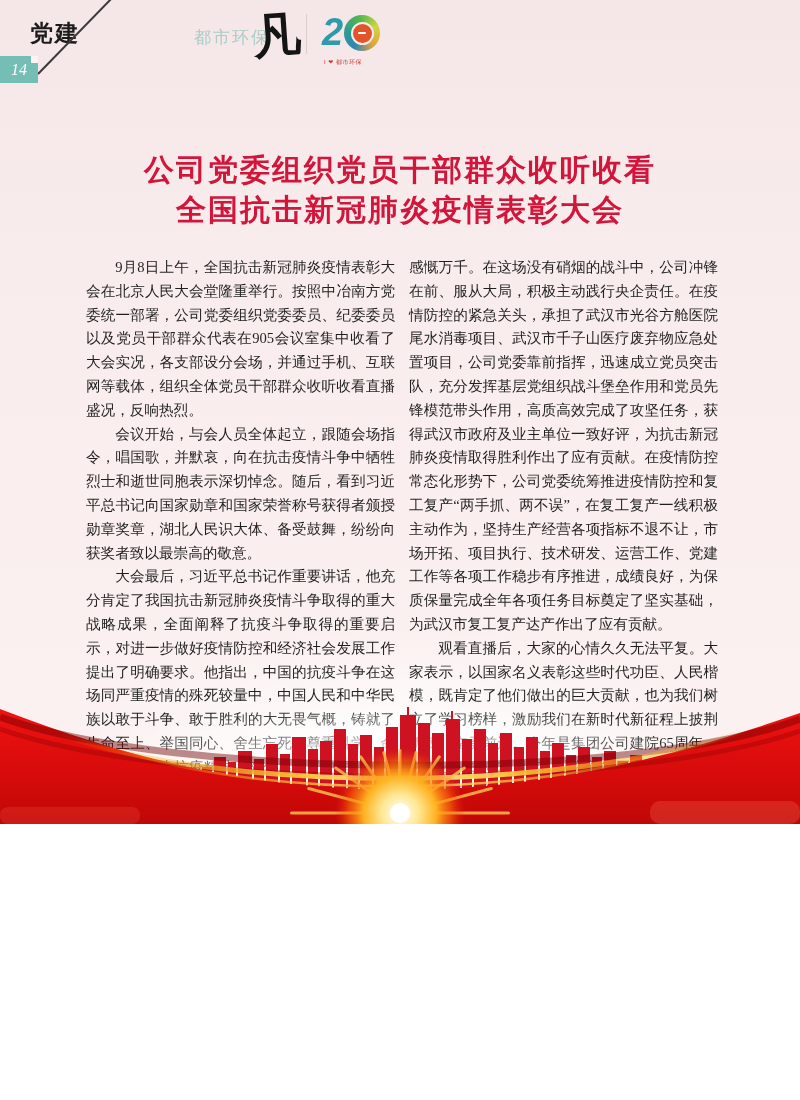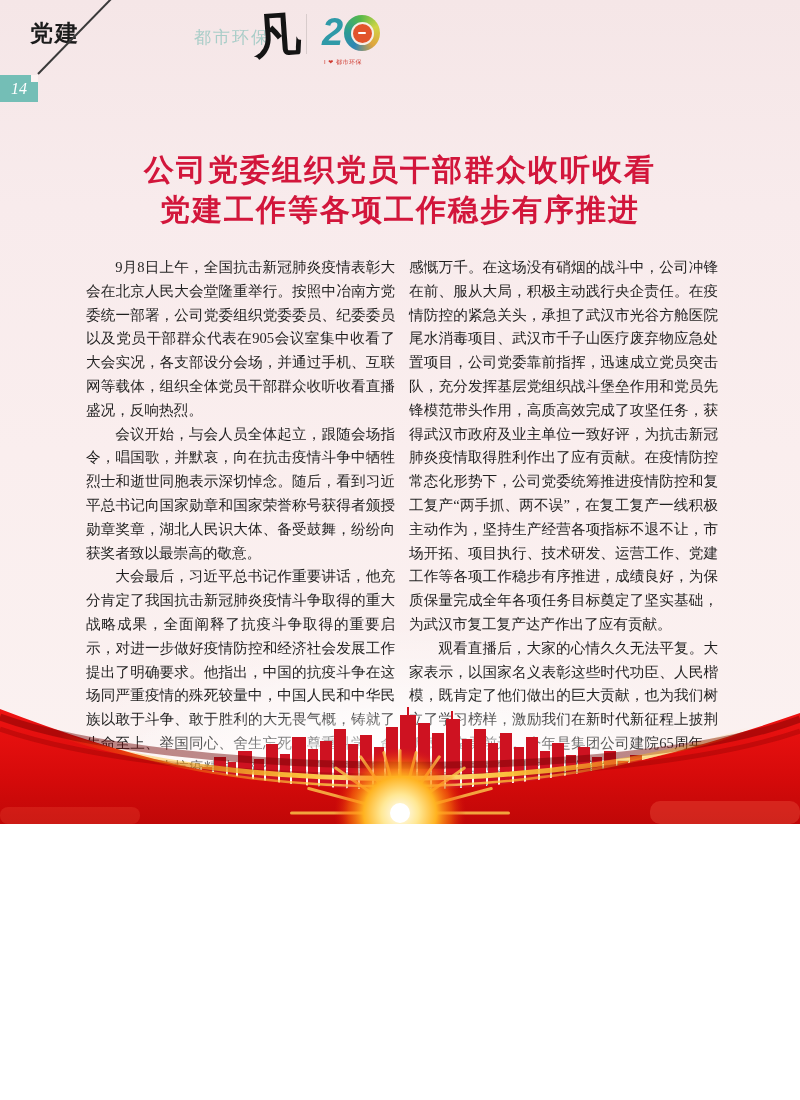--- a/index.html
+++ b/index.html
@@ -13,21 +13,21 @@
       linear-gradient(180deg,#f5e6e7 0%,#f8ebec 25%,#faeeee 55%,#fbf2f1 100%);
   }
   
   .hdr-section{
     position:absolute;left:30px;top:18px;
     font-family:"Liberation Sans","DejaVu Sans",sans-serif;
     font-weight:bold;font-size:23px;color:#1b1b1b;letter-spacing:2px;
   }
   .hdr-diag{position:absolute;left:0;top:0;width:130px;height:84px;}
   .pagenum-box{
-    position:absolute;left:0;top:75px;width:38px;height:27px;
+    position:absolute;left:0;top:56px;width:38px;height:27px;
     background:#74beb6;color:#ffffff;
     display:flex;align-items:center;justify-content:center;
     font-style:italic;font-size:16px;font-family:"Liberation Serif",serif;
   }
   .pagenum-sq{position:absolute;right:0;top:0;width:7px;height:7px;background:#fdf3f2;}
   .brand-name{
     position:absolute;left:194px;top:26px;
     font-size:17px;letter-spacing:2px;color:#a9cdc8;
     font-family:"Liberation Sans","DejaVu Sans",sans-serif;font-weight:normal;
   }
@@ -114,21 +114,21 @@
     <span class="anniv-0">
       <span class="anniv-0-core">
         <span class="anniv-0-dash"></span>
       </span>
     </span>
     <div class="anniv-tagline">I ❤ 都市环保</div>
   </div>
 
   <h1 class="title">
     <span>公司党委组织党员干部群众收听收看</span><br>
-    <span>党建工作等各项工作稳步有序推进</span>
+    <span>全国抗击新冠肺炎疫情表彰大会</span>
   </h1>
 
   <div class="columns">
     <div class="col">
       <p class="indent">9月8日上午，全国抗击新冠肺炎疫情表彰大会在北京人民大会堂隆重举行。按照中冶南方党委统一部署，公司党委组织党委委员、纪委委员以及党员干部群众代表在905会议室集中收看了大会实况，各支部设分会场，并通过手机、互联网等载体，组织全体党员干部群众收听收看直播盛况，反响热烈。</p>
       <p class="indent">会议开始，与会人员全体起立，跟随会场指令，唱国歌，并默哀，向在抗击疫情斗争中牺牲烈士和逝世同胞表示深切悼念。随后，看到习近平总书记向国家勋章和国家荣誉称号获得者颁授勋章奖章，湖北人民识大体、备受鼓舞，纷纷向获奖者致以最崇高的敬意。</p>
       <p class="indent">大会最后，习近平总书记作重要讲话，他充分肯定了我国抗击新冠肺炎疫情斗争取得的重大战略成果，全面阐释了抗疫斗争取得的重要启示，对进一步做好疫情防控和经济社会发展工作提出了明确要求。他指出，中国的抗疫斗争在这场同严重疫情的殊死较量中，中国人民和中华民族以敢于斗争、敢于胜利的大无畏气概，铸就了生命至上、举国同心、舍生忘死、尊重科学、命运与共的伟大抗疫精神，充分展现了中国精神、中国力量、中国担当。在讲到武汉和湖北抗疫工作时，习总书记动情地指出，武汉和湖北是疫情防控阻击战的主战场，武汉胜则湖北胜、湖北胜则全国胜。武汉人民、湖北人民识大体、顾大局，不畏艰险、顽强不屈，自觉服从疫情防控大局需要，主动投身疫情防控斗争，为阻断疫情蔓延、为全国抗疫争取了战略主动，作出了巨大牺牲和重大贡献！</p>
       <p class="indent">总书记的重要讲话饱含深情、催人奋进，引起大家强烈共鸣。回顾新冠肺炎疫情发生以来，公司党委全力组织做好疫情防控和复工复产的点点滴滴，大家</p>
     </div>
     <div class="col">

